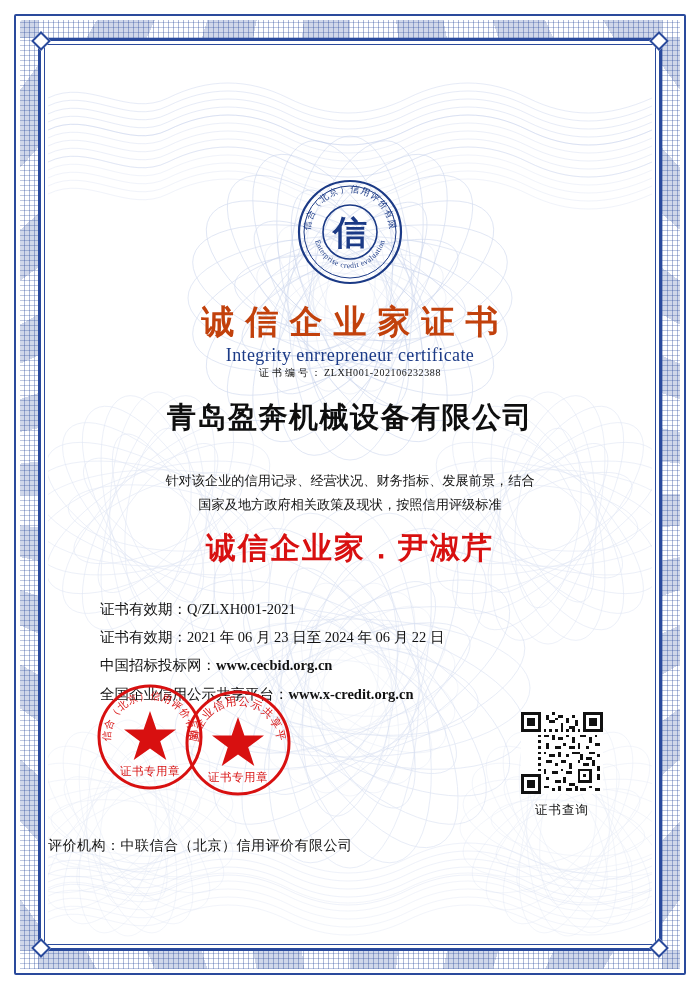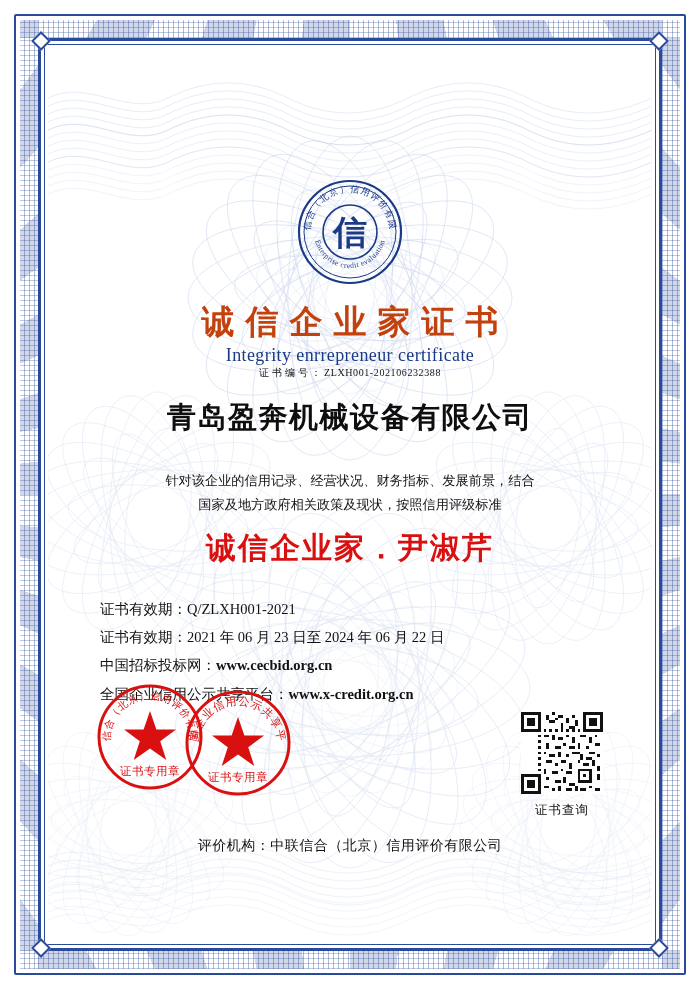--- a/index.html
+++ b/index.html
@@ -209,21 +209,21 @@
     font-size: 12.5px;
     color: #111;
     letter-spacing: 1px;
   }
 
   .issuer {
     position: absolute;
     bottom: 86px;
     left: 0;
     width: 100%;
-    text-align: center;
+    text-align: left;
     font-size: 14px;
     color: #111;
     letter-spacing: 0.5px;
   }
 </style>
 </head>
 <body>
 
 <div class="certificate">
 

